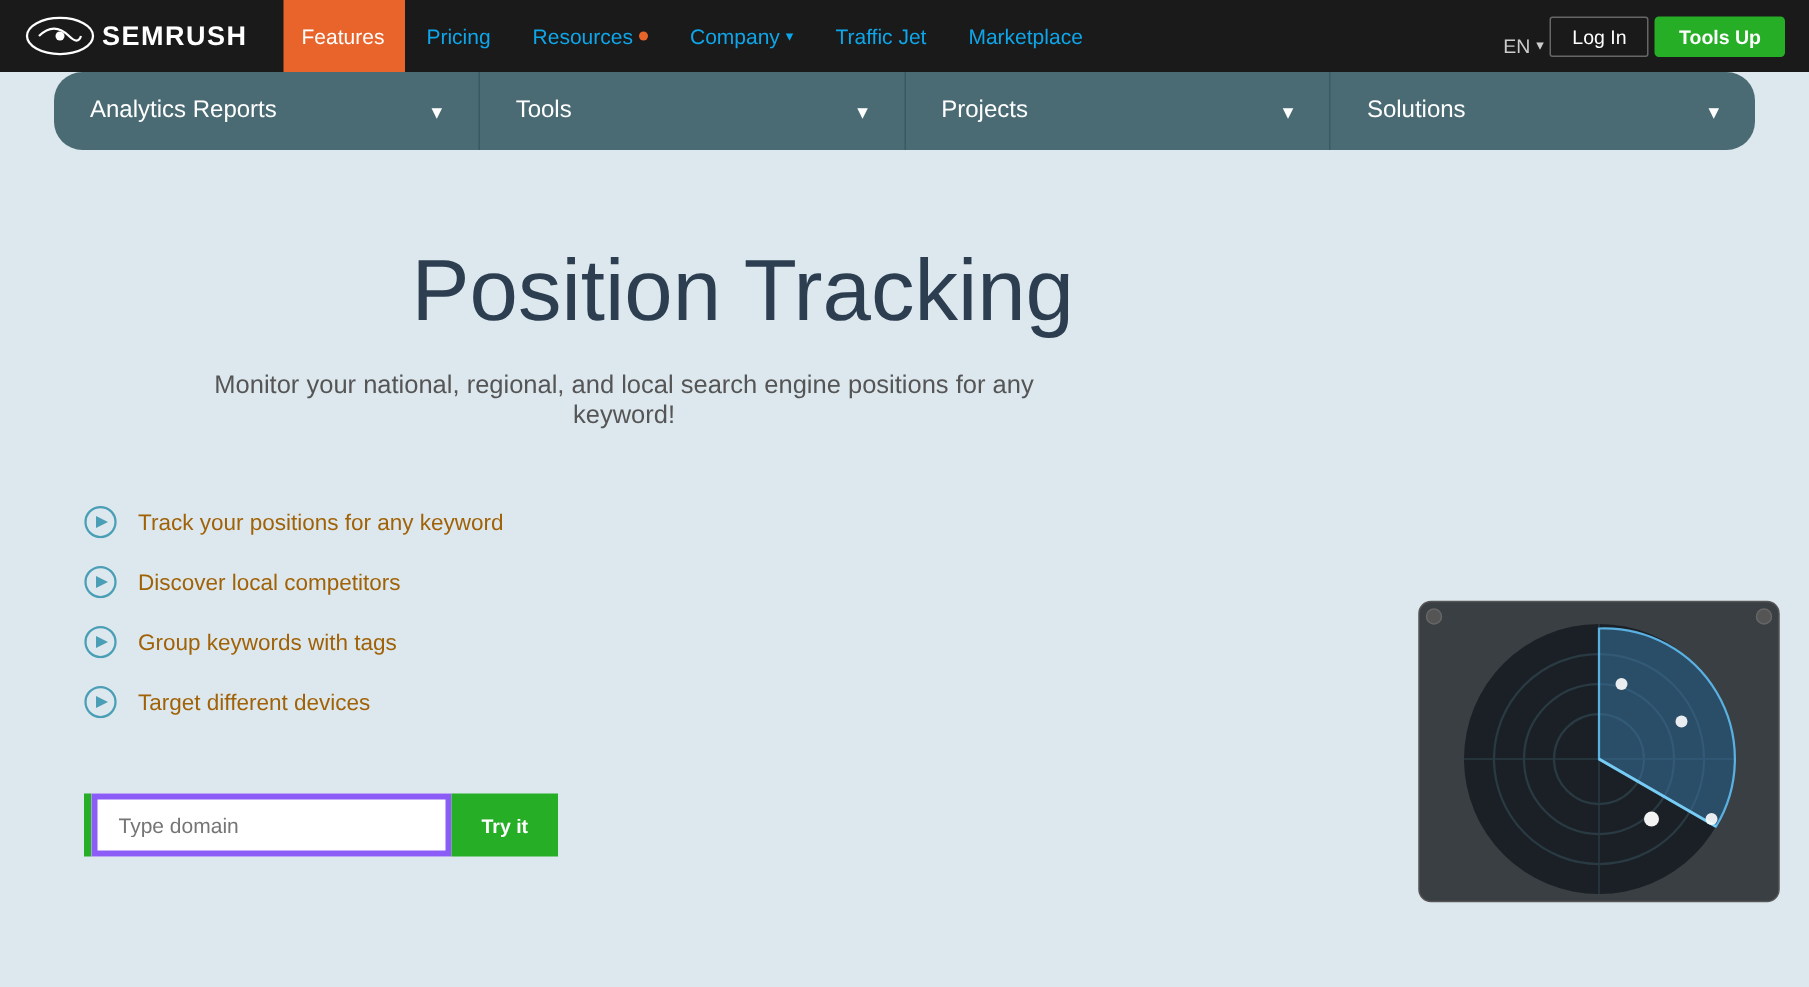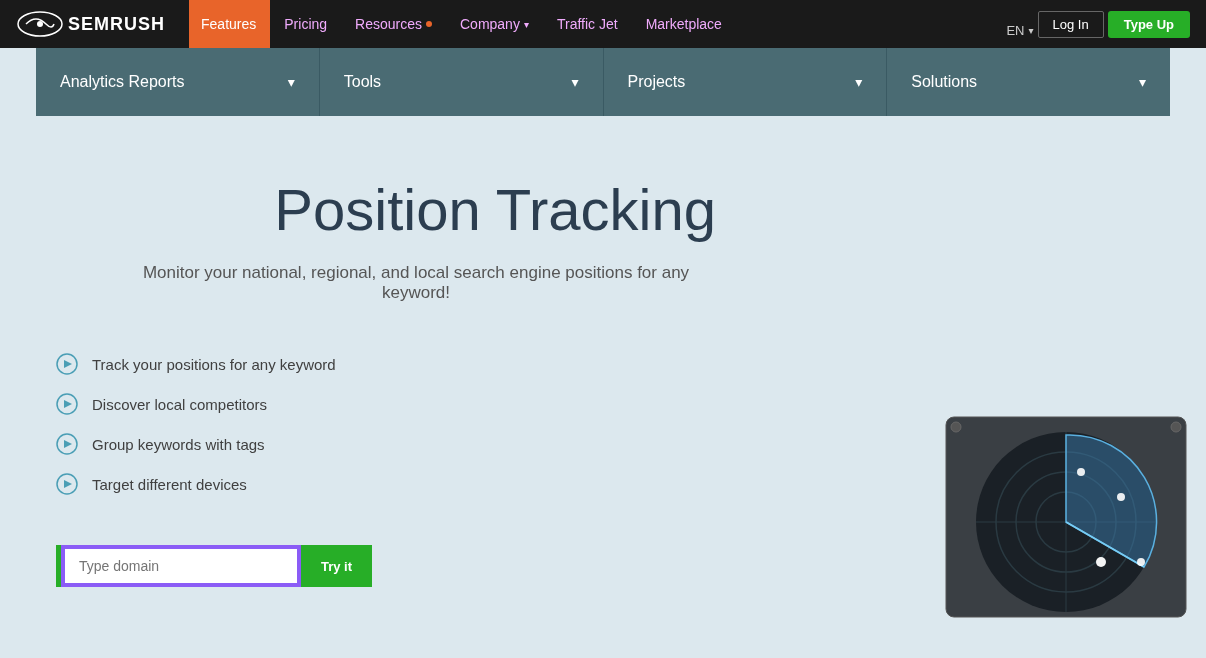--- a/index.html
+++ b/index.html
@@ -29,21 +29,21 @@
       height: 28px;
       margin-right: 4px;
     }
     .nav-links {
       display: flex;
       align-items: center;
       flex: 1;
       gap: 0;
     }
     .nav-item {
-      color: #f0abfc;
+      color: #0ea5e9;
       font-size: 14px;
       padding: 0 14px;
       height: 48px;
       display: flex;
       align-items: center;
       cursor: pointer;
       text-decoration: none;
       white-space: nowrap;
     }
     .nav-item.active {
@@ -97,22 +97,23 @@
       font-size: 13px;
       cursor: pointer;
       border-radius: 3px;
       font-weight: bold;
     }
 
     
     .secondary-nav {
       background: #4a6b73;
       display: flex;
-      height: 68px;
+      height: 52px;
       margin: 0 36px;
+      border-radius: 19px;
     }
     .sec-nav-item {
       flex: 1;
       display: flex;
       align-items: center;
       justify-content: space-between;
       padding: 0 24px;
       color: white;
       font-size: 16px;
       cursor: pointer;
@@ -152,21 +153,21 @@
       list-style: none;
       margin-bottom: 50px;
       margin-left: 20px;
     }
     .feature-item {
       display: flex;
       align-items: center;
       gap: 14px;
       margin-bottom: 18px;
       font-size: 15px;
-      color: #404040;
+      color: #a16207;
     }
     .feature-icon {
       width: 22px;
       height: 22px;
       flex-shrink: 0;
     }
     .input-row {
       display: flex;
       align-items: center;
       gap: 0;
@@ -237,21 +238,21 @@
     </a>
     <a class="nav-item">Traffic Jet</a>
     <a class="nav-item">Marketplace</a>
   </div>
   <div class="nav-right">
     <button class="lang-btn">
       <span>EN</span>
       <span class="arrow">▾</span>
     </button>
     <button class="login-btn">Log In</button>
-    <button class="signup-btn">Type Up</button>
+    <button class="signup-btn">Tools Up</button>
   </div>
 </nav>
 
 <div class="secondary-nav">
   <div class="sec-nav-item">
     <span>Analytics Reports</span>
     <span class="sec-nav-chevron">▾</span>
   </div>
   <div class="sec-nav-item">
     <span>Tools</span>

